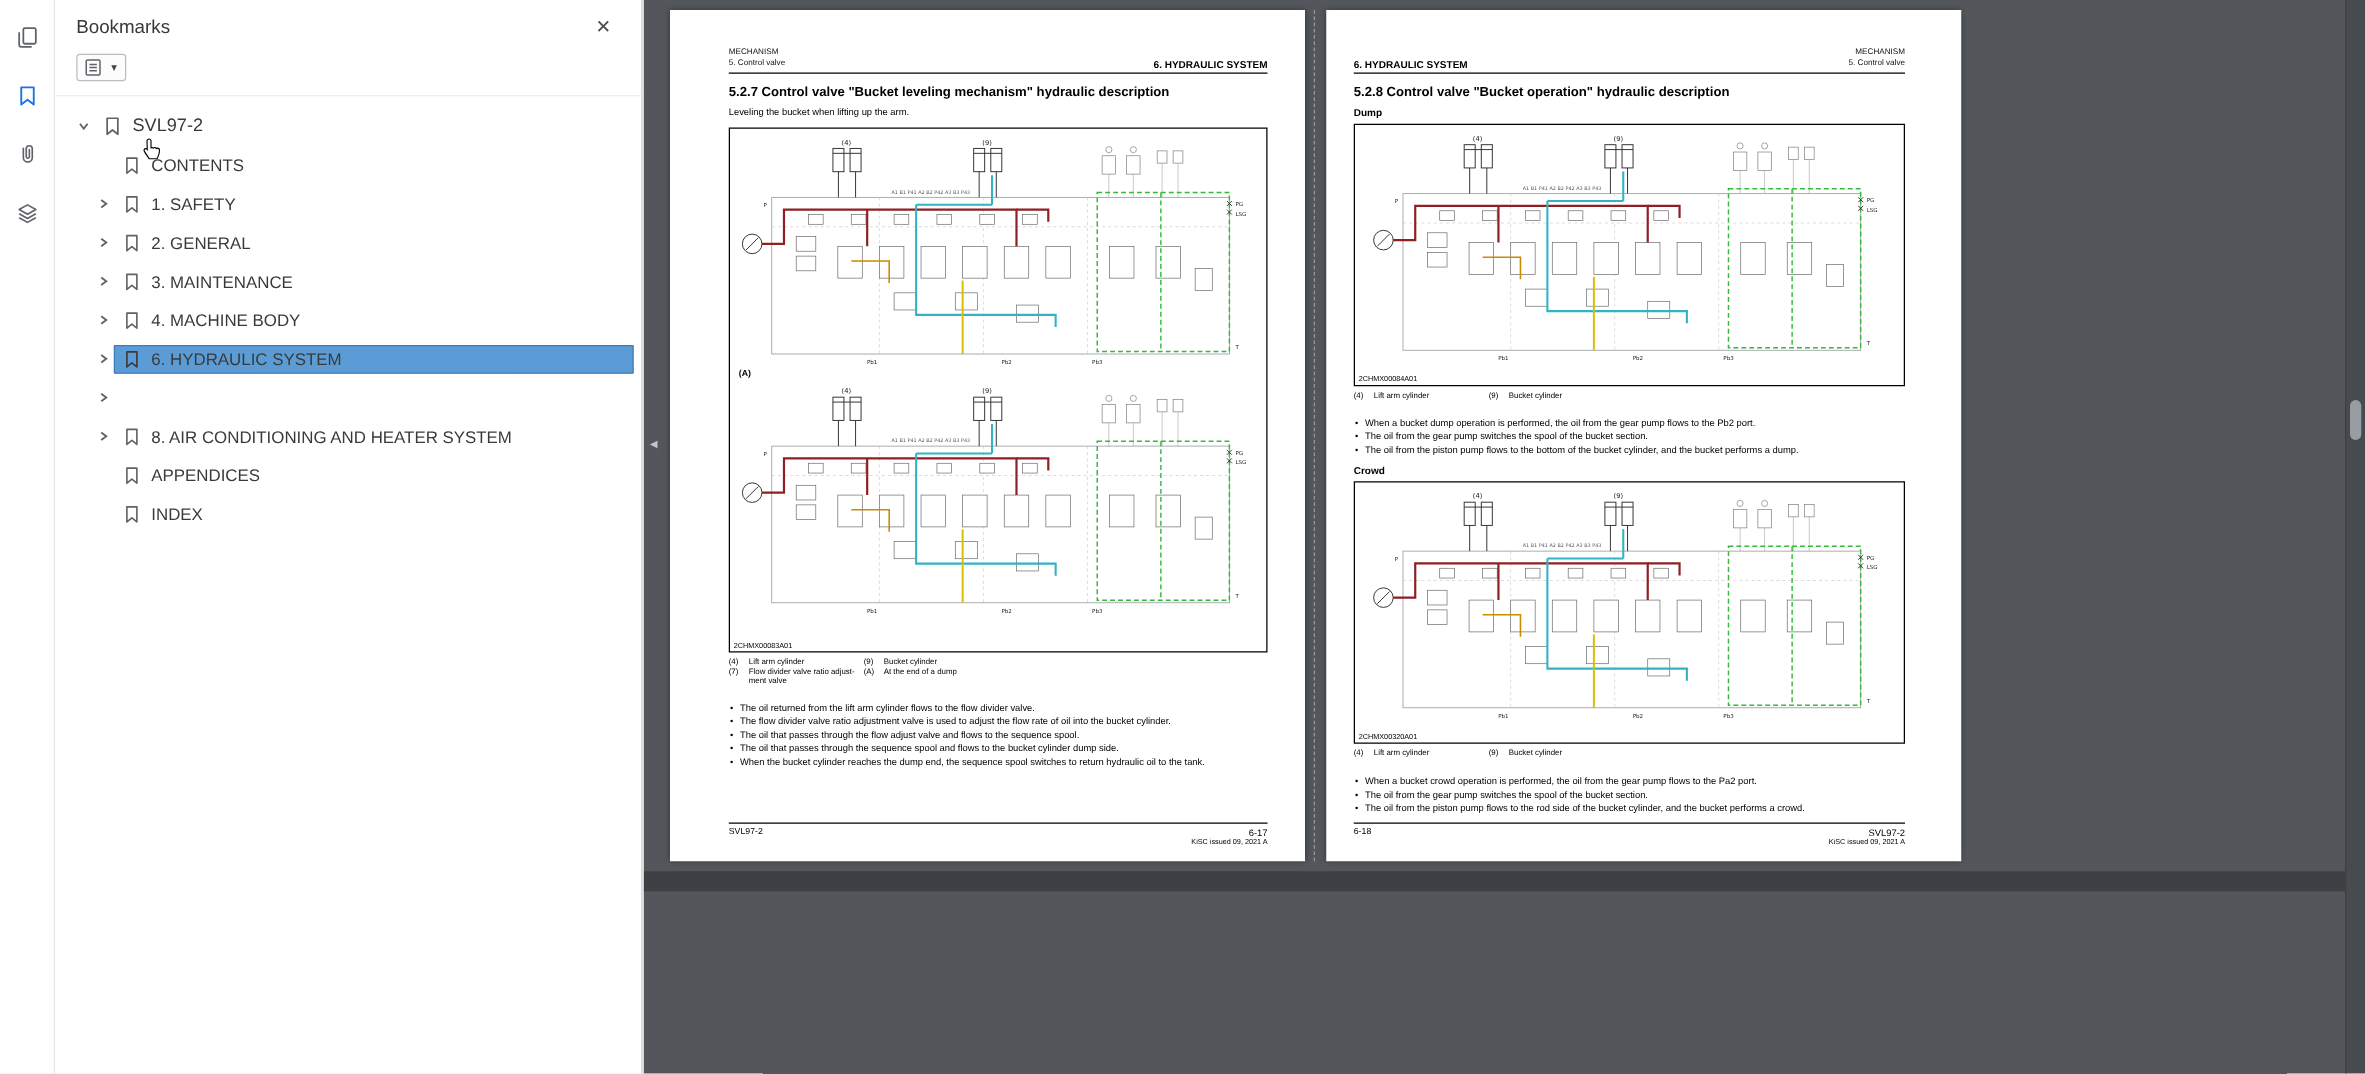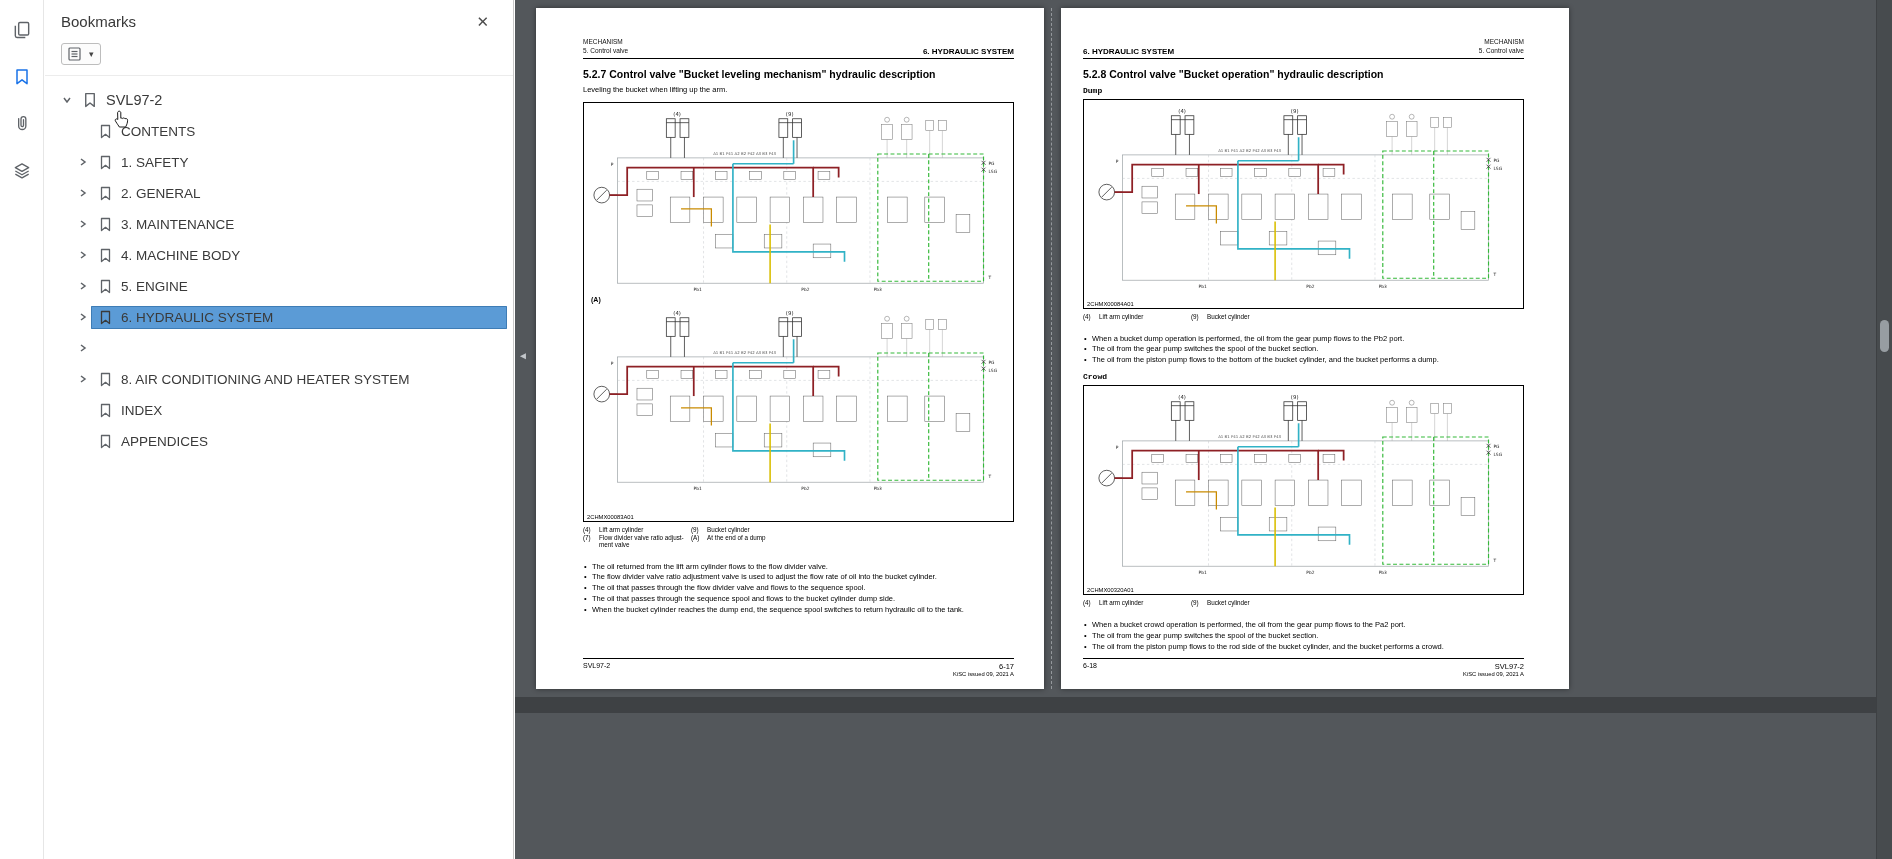--- a/index.html
+++ b/index.html
@@ -54,21 +54,21 @@
   .page-inner { position:relative; height:100%; }
   .page-left .page-inner { padding:30px 30px 0 47px; }
   .page-right .page-inner { padding:30px 45px 0 22px; }
   .ph { display:flex; justify-content:space-between; align-items:flex-end; }
   .ph-sm { font-size:6.5px; line-height:1.35; color:#111; }
   .ph-sm.right { text-align:right; }
   .ph-bold { font-size:8px; font-weight:bold; color:#000; }
   .head-rule { border:0; border-top:1px solid #000; margin-top:2px; }
   .ptitle { font-size:10.5px; font-weight:bold; color:#000; margin:9px 0 5px; }
   .pintro { font-size:7.5px; margin-bottom:8px; }
-  .shead { font-size:8px; font-weight:bold; margin:6px 0 4px;font-family:Liberation Mono, monospace; }
+  .shead { font-size:8px; font-weight:bold; margin:6px 0 4px; }
   .figbox { border:1px solid #000; position:relative; padding:4px 2px 10px; }
   .figbox.tall { height:420px; }
   .figbox.short { height:210px; }
   .schem { display:block; width:100%; font-family:"DejaVu Sans", sans-serif; }
   .fig-a { font-size:7px; font-weight:bold; margin:3px 0 3px 5px; }
   .figcode { position:absolute; left:3px; bottom:1px; font-size:5.8px; color:#000; }
   .legend { display:grid; grid-template-columns:108px 1fr; row-gap:1px; font-size:6.3px; margin:4px 0 5px; }
   .leg-item { display:flex; gap:5px; }
   .leg-n { width:11px; flex:0 0 11px; }
   .leg-t { white-space:pre-line; }
@@ -331,35 +331,20 @@
         <span class="hl">
           <span class="bm-ico">
             <svg width="13" height="15" viewBox="0 0 13 15">
                 <path d="M2.5 1.5h8v12l-4-3.2-4 3.2z" fill="none" stroke="#5f6368" stroke-width="1.3" stroke-linejoin="round"></path>
               </svg>
           </span>
           <span class="bm-label">4. MACHINE BODY</span>
         </span>
       </div>
 
-      <div class="bm-row lvl1">
-        <span class="chev">
-          <svg width="10" height="10" viewBox="0 0 10 10">
-              <polyline points="3,2 7,5 3,8" fill="none" stroke="#5f6368" stroke-width="1.5"></polyline>
-            </svg>
-        </span>
-        <span class="hl">
-          <span class="bm-ico">
-            <svg width="13" height="15" viewBox="0 0 13 15">
-                <path d="M2.5 1.5h8v12l-4-3.2-4 3.2z" fill="none" stroke="#5f6368" stroke-width="1.3" stroke-linejoin="round"></path>
-              </svg>
-          </span>
-          <span class="bm-label">5. ENGINE</span>
-        </span>
-      </div>
 
       <div class="bm-row lvl1 selected">
         <span class="chev">
           <svg width="10" height="10" viewBox="0 0 10 10">
               <polyline points="3,2 7,5 3,8" fill="none" stroke="#5f6368" stroke-width="1.5"></polyline>
             </svg>
         </span>
         <span class="hl">
           <span class="bm-ico">
             <svg width="13" height="15" viewBox="0 0 13 15">
@@ -395,33 +380,33 @@
       </div>
 
       <div class="bm-row lvl1">
         <span class="chev none"></span>
         <span class="hl">
           <span class="bm-ico">
             <svg width="13" height="15" viewBox="0 0 13 15">
                 <path d="M2.5 1.5h8v12l-4-3.2-4 3.2z" fill="none" stroke="#5f6368" stroke-width="1.3" stroke-linejoin="round"></path>
               </svg>
           </span>
+          <span class="bm-label">APPENDICES</span>
+        </span>
+      </div>
+
+      <div class="bm-row lvl1">
+        <span class="chev none"></span>
+        <span class="hl">
+          <span class="bm-ico">
+            <svg width="13" height="15" viewBox="0 0 13 15">
+                <path d="M2.5 1.5h8v12l-4-3.2-4 3.2z" fill="none" stroke="#5f6368" stroke-width="1.3" stroke-linejoin="round"></path>
+              </svg>
+          </span>
           <span class="bm-label">INDEX</span>
-        </span>
-      </div>
-
-      <div class="bm-row lvl1">
-        <span class="chev none"></span>
-        <span class="hl">
-          <span class="bm-ico">
-            <svg width="13" height="15" viewBox="0 0 13 15">
-                <path d="M2.5 1.5h8v12l-4-3.2-4 3.2z" fill="none" stroke="#5f6368" stroke-width="1.3" stroke-linejoin="round"></path>
-              </svg>
-          </span>
-          <span class="bm-label">APPENDICES</span>
         </span>
       </div>
 
     </div>
   </section>
 
   <div class="cursor">
     <svg width="15" height="19" viewBox="0 0 15 19">
       <path d="M5.2 1.2c.9 0 1.6.7 1.6 1.6v5.4l.6-.1c.5-.1 1 .1 1.3.4.2-.3.6-.5 1-.5.6 0 1.1.3 1.3.8.2-.2.5-.3.9-.3 1 0 1.7.8 1.7 1.8 0 2.3-.8 4.3-1.6 5.9l-.4.8H5.3l-.5-.9C3.7 14.5 2 12 1.4 10.9c-.5-.9.1-2 1.1-2 .5 0 1 .2 1.3.6l-.2-6.7c0-.9.7-1.6 1.6-1.6z" fill="#fff" stroke="#000" stroke-width="0.9"></path>
     </svg>
@@ -471,21 +456,21 @@
               </div>
             <div class="leg-item">
                 <span class="leg-n">(A)</span>
                 <span class="leg-t">At the end of a dump</span>
               </div>
           </div>
 
           <ul class="bullets">
             <li>The oil returned from the lift arm cylinder flows to the flow divider valve.</li>
             <li>The flow divider valve ratio adjustment valve is used to adjust the flow rate of oil into the bucket cylinder.</li>
-            <li>The oil that passes through the flow divider valve and flows to the sequence spool.</li>
+            <li>The oil that passes through the flow adjust valve and flows to the sequence spool.</li>
             <li>The oil that passes through the sequence spool and flows to the bucket cylinder dump side.</li>
             <li>When the bucket cylinder reaches the dump end, the sequence spool switches to return hydraulic oil to the tank.</li>
           </ul>
 
           <footer class="pfoot">
             <span class="pf-left">SVL97-2</span>
             <span class="pf-right">
               <div class="pf-page">6-17</div>
               <div class="pf-issue">KiSC issued 09, 2021 A</div>
             </span>

